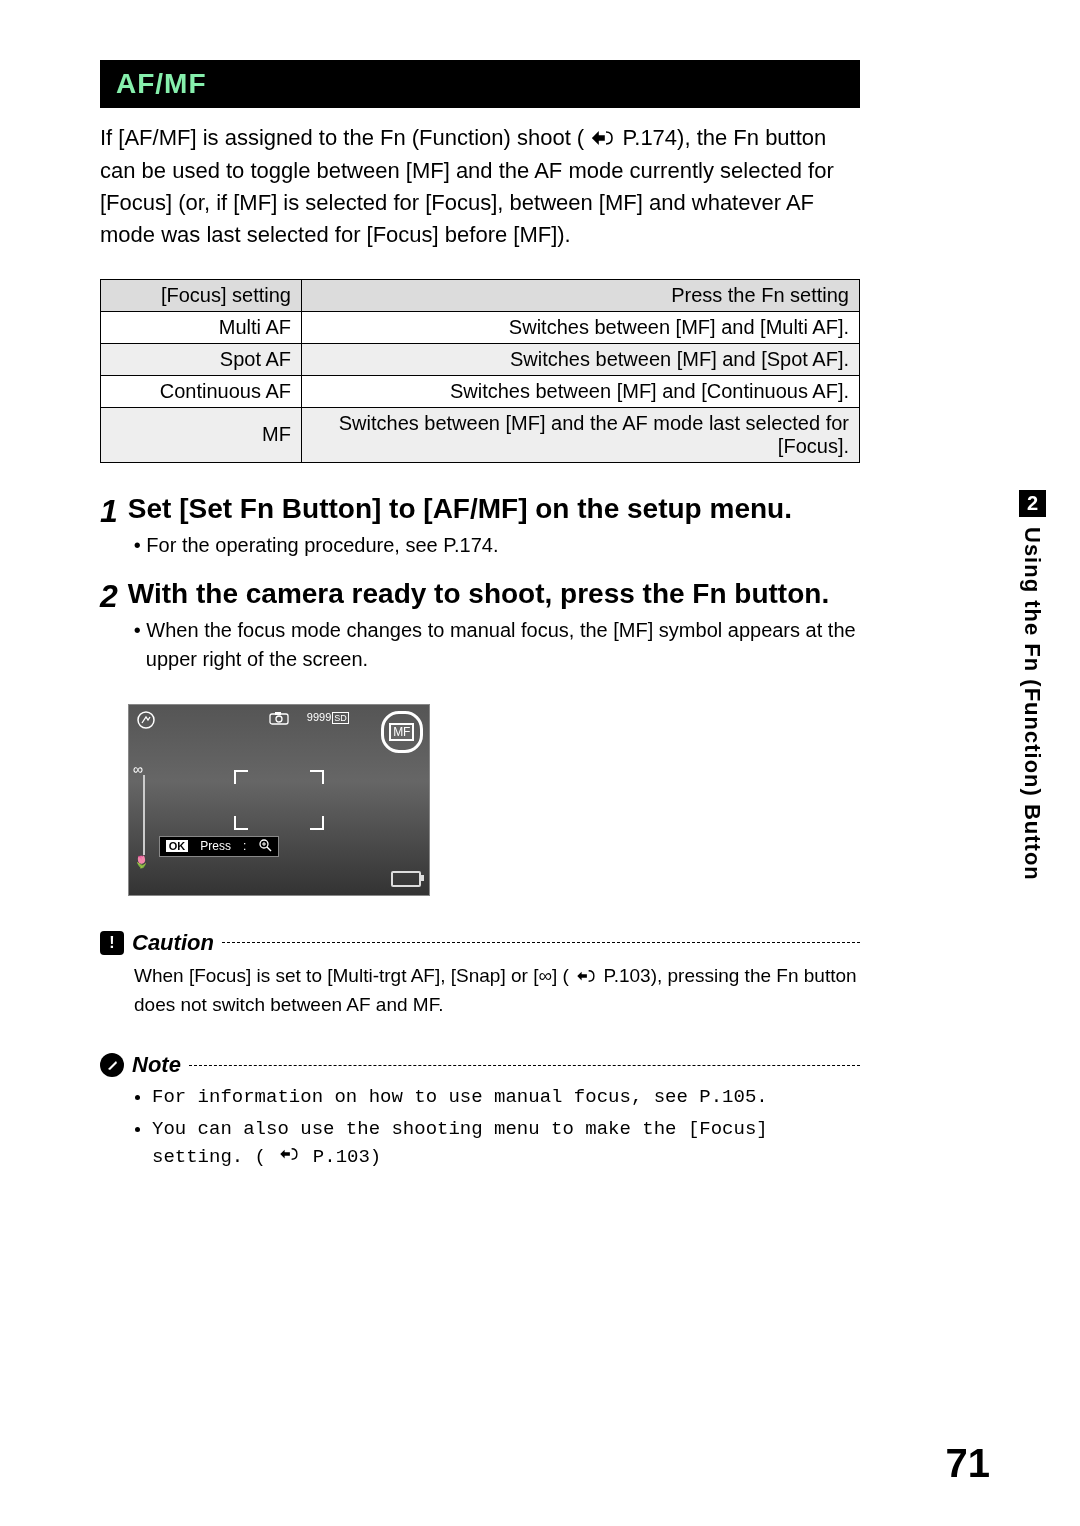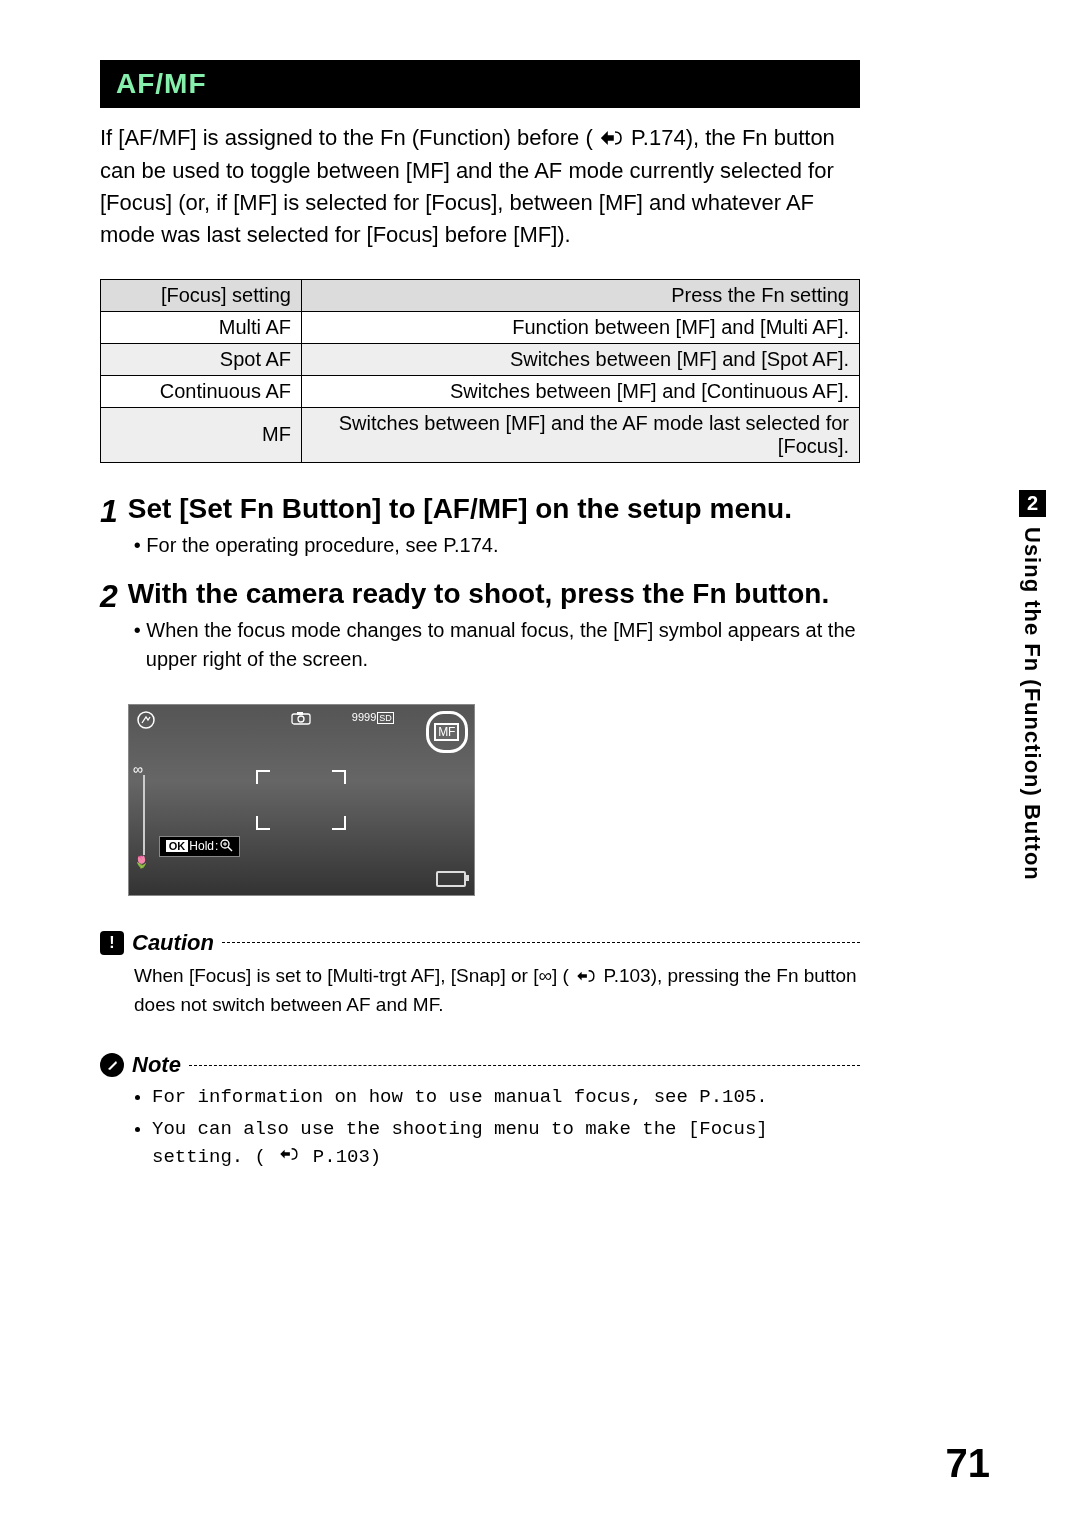--- a/index.html
+++ b/index.html
@@ -91,21 +91,20 @@
   }
   .camera-screen {
     width: 300px;
     height: 190px;
     background: linear-gradient(to bottom, #555 0%, #666 40%, #333 100%);
     border: 1px solid #888;
     position: relative;
     color: #fff;
     font-size: 12px;
     flex-shrink: 0;
-    padding-left: 45px;
   }
   .cs-top-left, .cs-top-center, .cs-top-right, .cs-top-right-mf {
     position: absolute;
     top: 6px;
   }
   .cs-top-left { left: 8px; }
   .cs-top-center { left: 50%; transform: translateX(-50%); }
   .cs-top-right { right: 80px; font-size:11px; letter-spacing:0; }
   .cs-top-right-mf {
     right: 6px; top: 6px;
@@ -135,21 +134,21 @@
     position: absolute; width: 12px; height: 12px; border: 2px solid #fff;
   }
   .bracket.tl { top:0; left:0; border-right:none; border-bottom:none; }
   .bracket.tr { top:0; right:0; border-left:none; border-bottom:none; }
   .bracket.bl { bottom:0; left:0; border-right:none; border-top:none; }
   .bracket.br { bottom:0; right:0; border-left:none; border-top:none; }
   .cs-bottom-bar {
     position: absolute; left: 30px; bottom: 38px;
     background: #000; color: #fff; font-size: 12px;
     padding: 1px 6px; border:1px solid #888;
-    display:flex; gap:1px; align-items:center;
+    display:flex; gap:12px; align-items:center;
   }
   .ok-box { background:#fff; color:#000; padding:0 3px; font-weight:bold; font-size:11px;}
   .cs-battery {
     position: absolute; right: 8px; bottom: 8px;
     width: 26px; height: 12px; border: 2px solid #ddd;
     border-radius: 2px;
   }
   .cs-battery::after {
     content:''; position:absolute; right:-5px; top:2px; width:3px; height:6px; background:#ddd;
   }
@@ -232,39 +231,39 @@
 </head>
 <body>
 
 <div class="page">
 
   <div class="content-area">
 
     <div class="title-bar">AF/MF</div>
 
     <p class="intro">
-      <span>If [AF/MF] is assigned to the Fn (Function) before (</span>
+      <span>If [AF/MF] is assigned to the Fn (Function) shoot (</span>
       <span class="ptr-icon">
         <svg width="22" height="16" viewBox="0 0 22 16">
             <path d="M1 8 L6 3 L6 6 L12 6 L12 10 L6 10 L6 13 Z M14 2 C18 2 20 4 20 8 C20 12 18 14 14 14" fill="none" stroke="#000" stroke-width="1.6"></path>
             <path d="M1 8 L6 3 L6 6 L12 6 L12 10 L6 10 L6 13 Z" fill="#000"></path>
           </svg>
       </span>
       <span>P.174</span><span>), the Fn button can be used to toggle between [MF] and the AF mode currently selected for [Focus] (or, if [MF] is selected for [Focus], between [MF] and whatever AF mode was last selected for [Focus] before [MF]).</span>
     </p>
 
     <table class="focus-table">
       <tbody>
           <tr>
         <th style="width:180px">[Focus] setting</th>
         <th>Press the Fn setting</th>
       </tr>
       <tr>
         <td>Multi AF</td>
-        <td>Function between [MF] and [Multi AF].</td>
+        <td>Switches between [MF] and [Multi AF].</td>
       </tr>
       <tr class="shade">
         <td>Spot AF</td>
         <td>Switches between [MF] and [Spot AF].</td>
       </tr>
       <tr>
         <td>Continuous AF</td>
         <td>Switches between [MF] and [Continuous AF].</td>
       </tr>
       <tr class="shade">
@@ -320,21 +319,21 @@
               <div class="scale-bot">🌷</div>
             </div>
             <div class="cs-center-brackets">
               <div class="bracket tl"></div>
                 <div class="bracket tr"></div>
               <div class="bracket bl"></div>
                 <div class="bracket br"></div>
             </div>
             <div class="cs-bottom-bar">
               <span class="ok-box">OK</span>
-              <span>Hold</span>
+              <span>Press</span>
               <span>:</span>
               <span>
                 <svg width="14" height="14" viewBox="0 0 14 14">
                     <circle cx="6" cy="6" r="4" fill="none" stroke="#fff" stroke-width="1.3"></circle>
                     <path d="M9 9 L13 13" stroke="#fff" stroke-width="1.5"></path>
                     <path d="M4 6 H8 M6 4 V8" stroke="#fff" stroke-width="1"></path>
                   </svg>
               </span>
             </div>
             <div class="cs-battery"></div>

